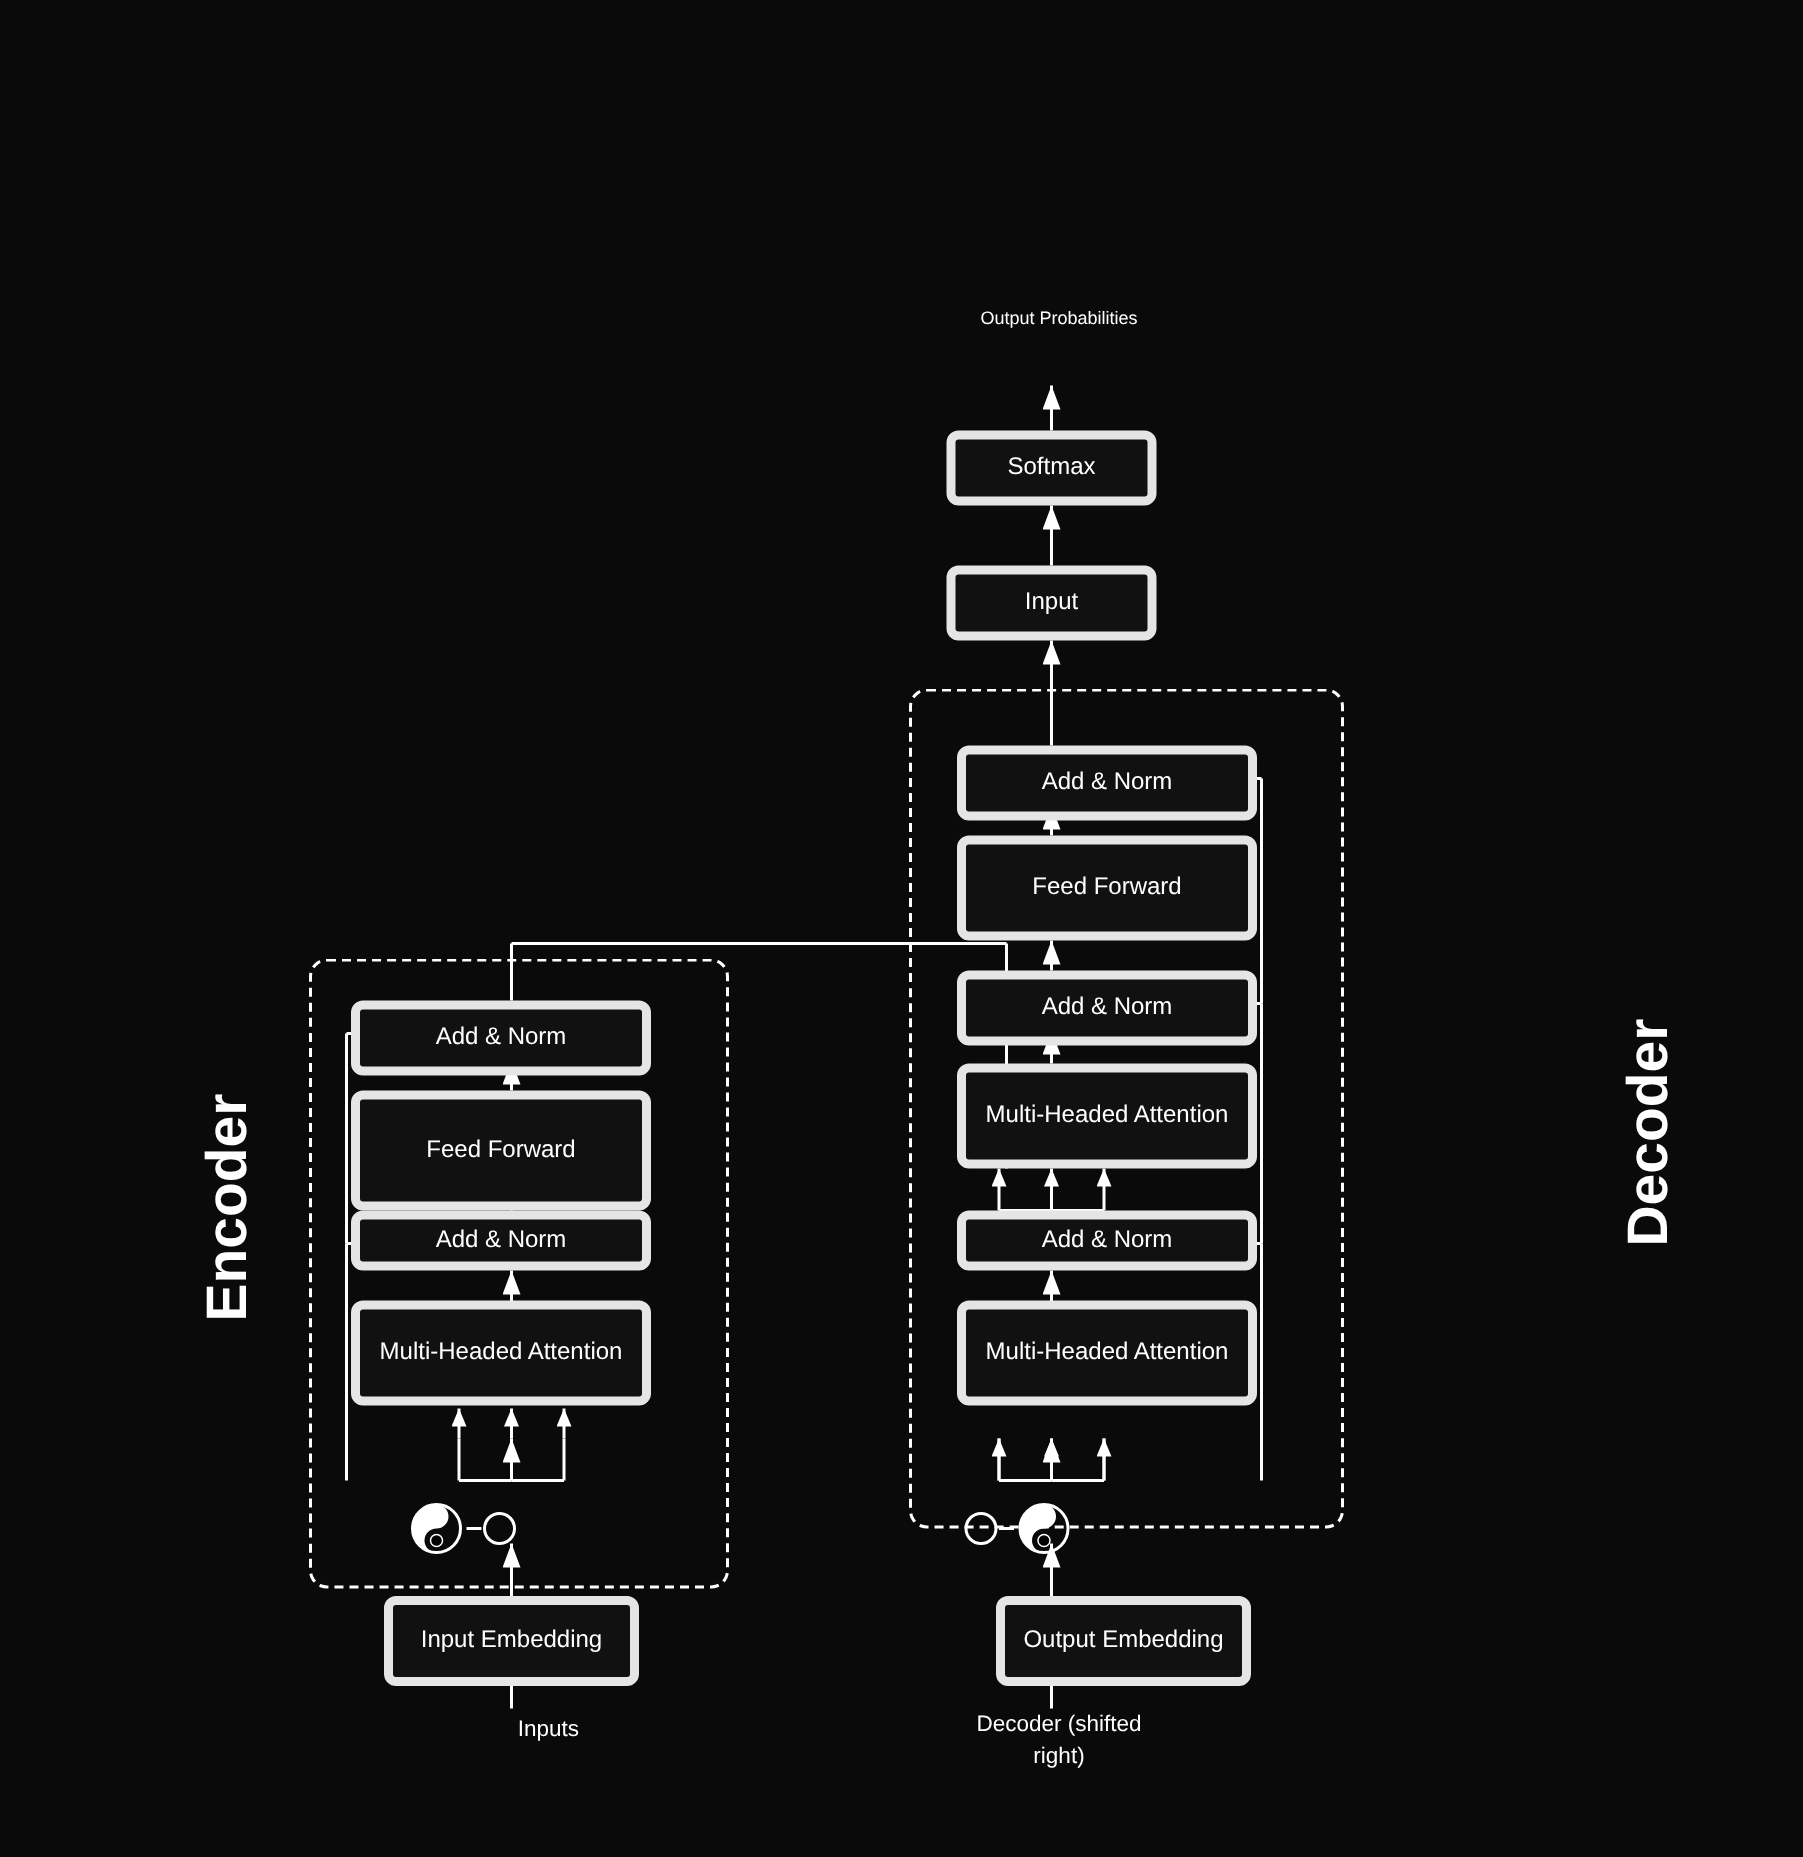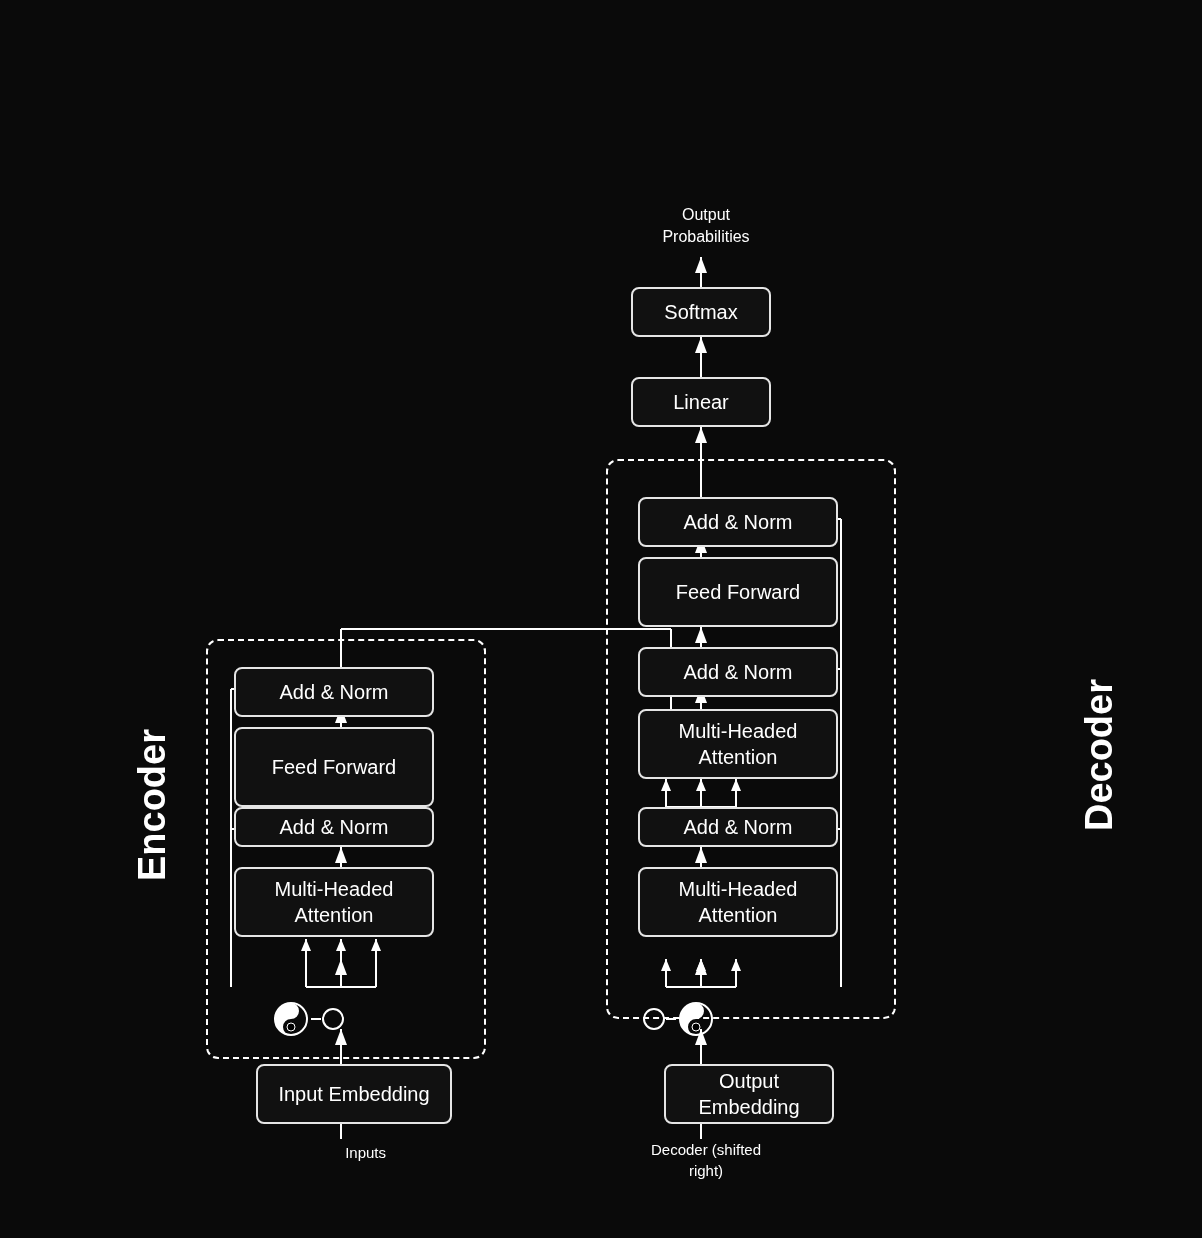--- a/index.html
+++ b/index.html
@@ -13,26 +13,26 @@
       font-family: Arial, sans-serif;
       overflow: hidden;
     }
     .diagram {
       position: relative;
       width: 1100px;
       height: 1180px;
     }
     .box {
       position: absolute;
-      border: 2px solid #e5e5e5;
+      border: 6px solid #e5e5e5;
       border-radius: 8px;
       background: #111111;
       color: #ffffff;
       text-align: center;
-      font-size: 20px;
+      font-size: 16px;
       font-weight: 500;
       display: flex;
       align-items: center;
       justify-content: center;
       line-height: 1.3;
     }
     .dashed-box {
       position: absolute;
       border: 2px dashed #ffffff;
       border-radius: 12px;
@@ -149,26 +149,26 @@
     <line x1="790" y1="640" x2="790" y2="490" stroke="#fff" stroke-width="2"></line>
     <line x1="790" y1="490" x2="726" y2="490" stroke="#fff" stroke-width="2" marker-end="url(#arrowhead)"></line>
 
     <line x1="650" y1="468" x2="650" y2="398" stroke="#fff" stroke-width="2" marker-end="url(#arrowhead)"></line>
 
     <line x1="650" y1="348" x2="650" y2="308" stroke="#fff" stroke-width="2" marker-end="url(#arrowhead)"></line>
 
     <line x1="650" y1="258" x2="650" y2="228" stroke="#fff" stroke-width="2" marker-end="url(#arrowhead)"></line>
   </svg>
 
-  <div class="label-text" style="top:175px; left:590px; width:130px; font-size:16px; line-height:1.4;">Output
+  <div class="label-text" style="top:175px; left:590px; width:130px; font-size:12px; line-height:1.4;">Output
 Probabilities</div>
 
   <div class="box" style="top:258px; left:580px; width:140px; height:50px;">Softmax</div>
 
-  <div class="box" style="top:348px; left:580px; width:140px; height:50px;">Linear</div>
+  <div class="box" style="top:348px; left:580px; width:140px; height:50px;">Input</div>
 
   <div class="dashed-box" style="top:430px; left:555px; width:290px; height:560px;"></div>
 
   <div class="box" style="top:468px; left:587px; width:200px; height:50px;">Add &amp; Norm</div>
 
   <div class="box" style="top:528px; left:587px; width:200px; height:70px;">Feed
 Forward</div>
 
   <div class="box" style="top:618px; left:587px; width:200px; height:50px;">Add &amp; Norm</div>
 
@@ -209,21 +209,21 @@
     <circle cx="18" cy="30" r="10" fill="none" stroke="white" stroke-width="2"></circle>
 
     <line x1="30" y1="30" x2="40" y2="30" stroke="white" stroke-width="2"></line>
 
     <circle cx="60" cy="30" r="16" fill="none" stroke="white" stroke-width="2"></circle>
     <path d="M60 14 A8 8 0 0 1 60 30 A8 8 0 0 0 60 46 A16 16 0 0 1 60 14" fill="white"></path>
     <circle cx="60" cy="22" r="4" fill="white"></circle>
     <circle cx="60" cy="38" r="4" fill="black" stroke="white" stroke-width="1"></circle>
   </svg>
 
-  <div class="box" style="top:1035px; left:205px; width:196px; height:60px;">Input
+  <div class="box" style="top:1035px; left:205px; width:170px; height:60px;">Input
 Embedding</div>
 
   <div class="box" style="top:1035px; left:565px; width:170px; height:60px;margin-left:48px;">Output
 Embedding</div>
 
   <div class="label-text" style="top:1115px; left:255px; width:80px;text-align:right;">Inputs</div>
 
   <div class="label-text" style="top:1110px; left:595px; width:120px; line-height:1.4;">Decoder
 (shifted right)</div>
 

